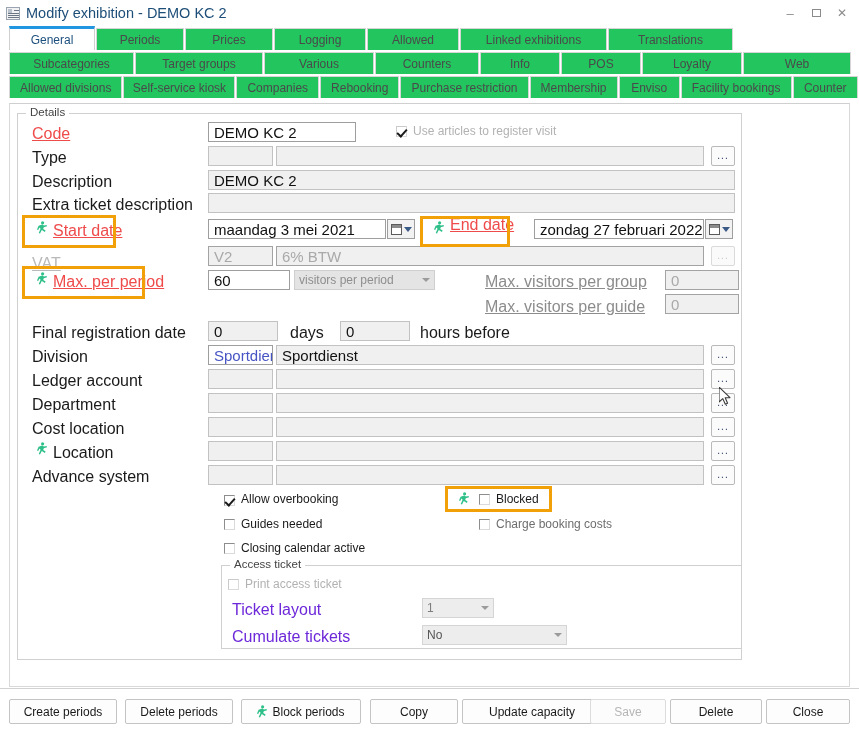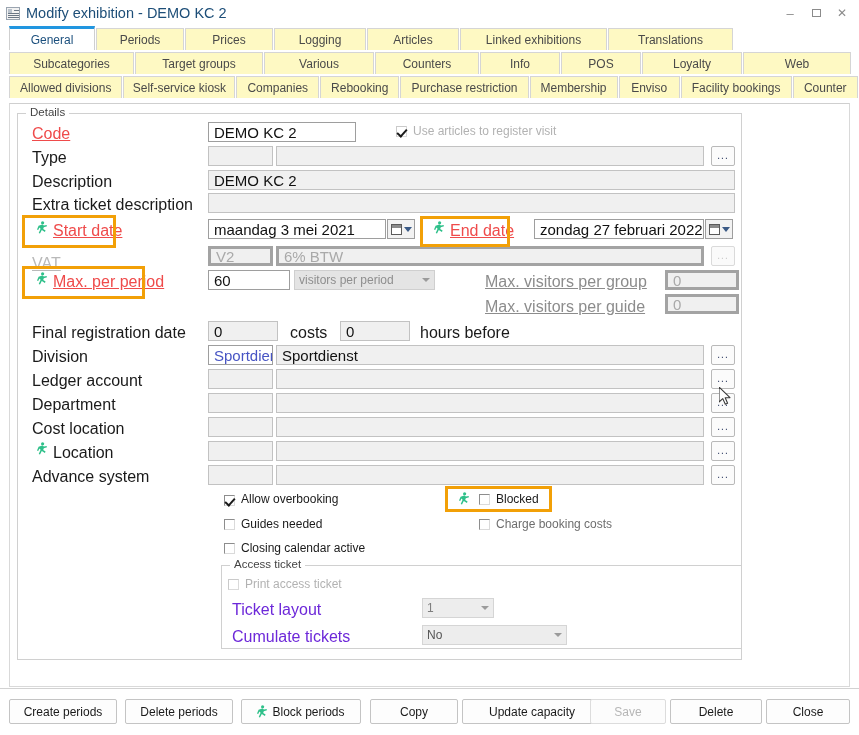--- a/index.html
+++ b/index.html
@@ -40,21 +40,21 @@
   .sq{width:9px;height:8px;border:1px solid #8b8b8b;box-sizing:border-box;}
 
   
   #tabstrip{padding:0 0 0 9px;}
   .tabrow{display:flex;align-items:flex-end;height:24px;}
   .tab{
     height:22px;
     box-sizing:border-box;
     border:1px solid #d5d5d5;
     border-bottom:none;
-    background:#fef9c3;
+    background:#22c55e;
     color:#4a4a4a;
     display:flex;align-items:center;justify-content:center;
     padding:0 10px;
     font-size:12px;
     margin-right:1px;
     white-space:nowrap;
   }
   .tab.active{
     background:#ffffff;
     color:#1b4f7d;
@@ -94,21 +94,21 @@
   .linklbl{color:#8c8c8c;text-decoration:underline;}
 
   .inp{
     position:absolute;box-sizing:border-box;
     border:1px solid #9e9e9e;background:#ffffff;
     font-family:"Liberation Sans", sans-serif;font-size:15px;color:#111;
     padding:0 5px;display:flex;align-items:center;
     height:20px;overflow:hidden;white-space:nowrap;
   }
   .inp.ro{background:#f0f0f0;border:1px solid #c2c2c2;color:#111;}
-  .inp.dis{background:#f0f0f0;border:3px solid #a3a3a3;color:#a9a9a9;}
+  .inp.dis{background:#f0f0f0;border:1px solid #a3a3a3;color:#a9a9a9;}
   .inp.blue{color:#4754c4;}
 
   .btn3{
     position:absolute;box-sizing:border-box;height:20px;width:24px;
     border:1px solid #b9b9b9;background:#fbfbfb;
     display:flex;align-items:center;justify-content:center;
     color:#2b3a60;font-size:10px;letter-spacing:1px;line-height:1;
     border-radius:2px;
   }
   .btn3.dis{color:#c9c9c9;border-color:#dadada;background:#fafafa;}
@@ -209,21 +209,21 @@
     <div class="tab" style="width:88px;">
         <span>Periods</span>
       </div>
     <div class="tab" style="width:88px;">
         <span>Prices</span>
       </div>
     <div class="tab" style="width:92px;">
         <span>Logging</span>
       </div>
     <div class="tab" style="width:92px;">
-        <span>Articles</span>
+        <span>Allowed</span>
       </div>
     <div class="tab" style="width:147px;">
         <span>Linked exhibitions</span>
       </div>
     <div class="tab" style="width:125px;">
         <span>Translations</span>
       </div>
   </div>
 
   <div class="tabrow">
@@ -324,21 +324,21 @@
   </div>
 
   <span class="runner" style="position:absolute;left:424px;top:117px;">
     <svg width="11" height="13" viewBox="0 0 11 13">
         <g fill="#2fc08a">
           <circle cx="5.6" cy="1.8" r="1.6"></circle>
           <path d="M5.2 3.6 L7 4.6 L9.6 4.0 L10 5.3 L6.8 6.2 L6.2 8 L8.6 9.6 L7.9 10.9 L4.8 8.9 L3 12.6 L1.7 12 L3.6 7.7 L2.4 6.6 L1.2 9 L0 8.5 L1.6 4.7 Z"></path>
         </g>
       </svg>
   </span>
-  <span class="lbl req" style="left:440px;top:118px;">End date</span>
+  <span class="lbl req" style="left:440px;top:112px;">End date</span>
   <div class="inp" style="left:524px;top:115px;width:170px;">zondag 27 februari 2022</div>
   <div class="datebtn" style="left:695px;top:115px;">
     <span class="cal"></span>
       <span class="caret"></span>
   </div>
 
   <span class="lbl reqdis" style="left:22px;top:151px;">VAT</span>
   <div class="inp dis" style="left:198px;top:142px;width:65px;">V2</div>
   <div class="inp dis" style="left:266px;top:142px;width:428px;">6% BTW</div>
   <div class="btn3 dis" style="left:701px;top:142px;">...</div>
@@ -359,21 +359,21 @@
   </div>
 
   <span class="lbl linklbl" style="left:475px;top:169px;">Max. visitors per group</span>
   <div class="inp dis" style="left:655px;top:166px;width:74px;">0</div>
 
   <span class="lbl linklbl" style="left:475px;top:194px;">Max. visitors per guide</span>
   <div class="inp dis" style="left:655px;top:190px;width:74px;">0</div>
 
   <span class="lbl" style="left:22px;top:220px;">Final registration date</span>
   <div class="inp ro" style="left:198px;top:217px;width:70px;">0</div>
-  <span class="lbl" style="left:280px;top:220px;">costs</span>
+  <span class="lbl" style="left:280px;top:220px;">days</span>
   <div class="inp ro" style="left:330px;top:217px;width:70px;">0</div>
   <span class="lbl" style="left:410px;top:220px;">hours before</span>
 
   <span class="lbl" style="left:22px;top:244px;">Division</span>
   <div class="inp blue" style="left:198px;top:241px;width:65px;">Sportdienst</div>
   <div class="inp ro" style="left:266px;top:241px;width:428px;">Sportdienst</div>
   <div class="btn3" style="left:701px;top:241px;">...</div>
 
   <span class="lbl" style="left:22px;top:268px;">Ledger account</span>
   <div class="inp ro" style="left:198px;top:265px;width:65px;"></div>

